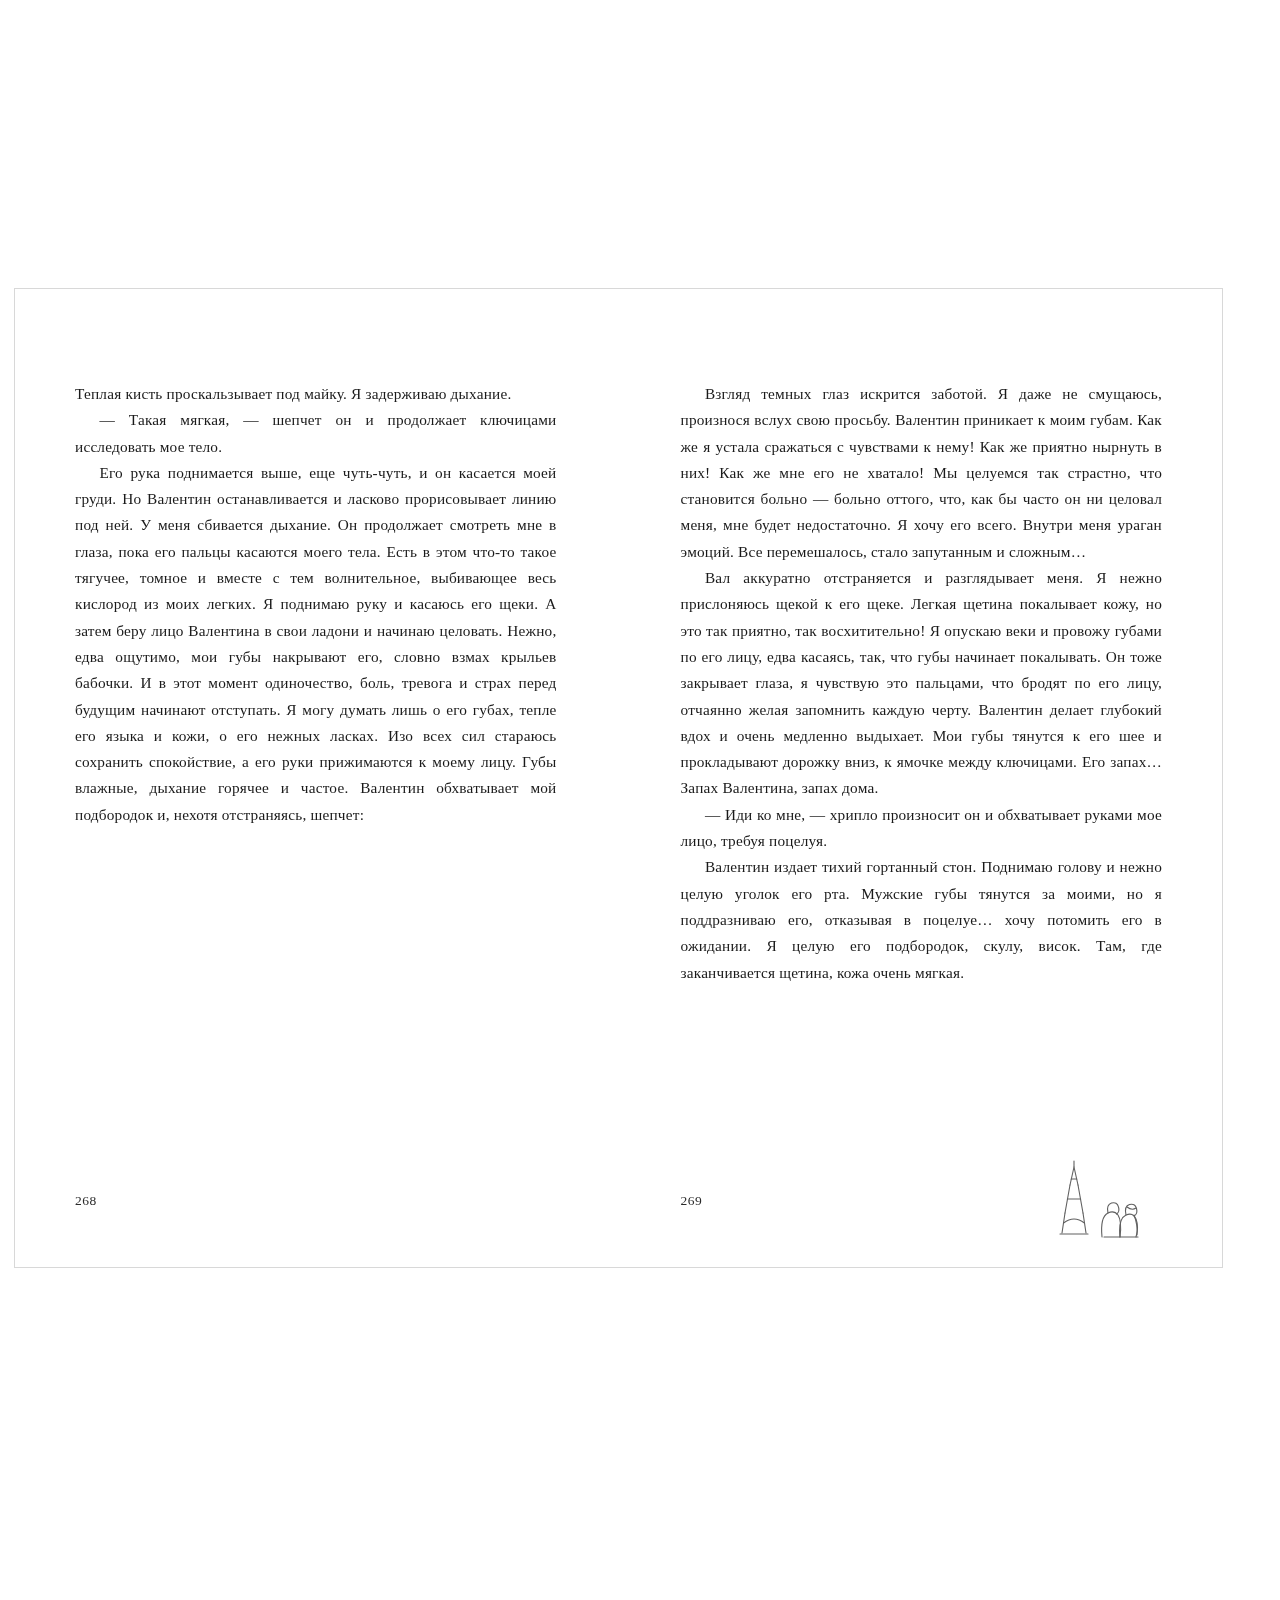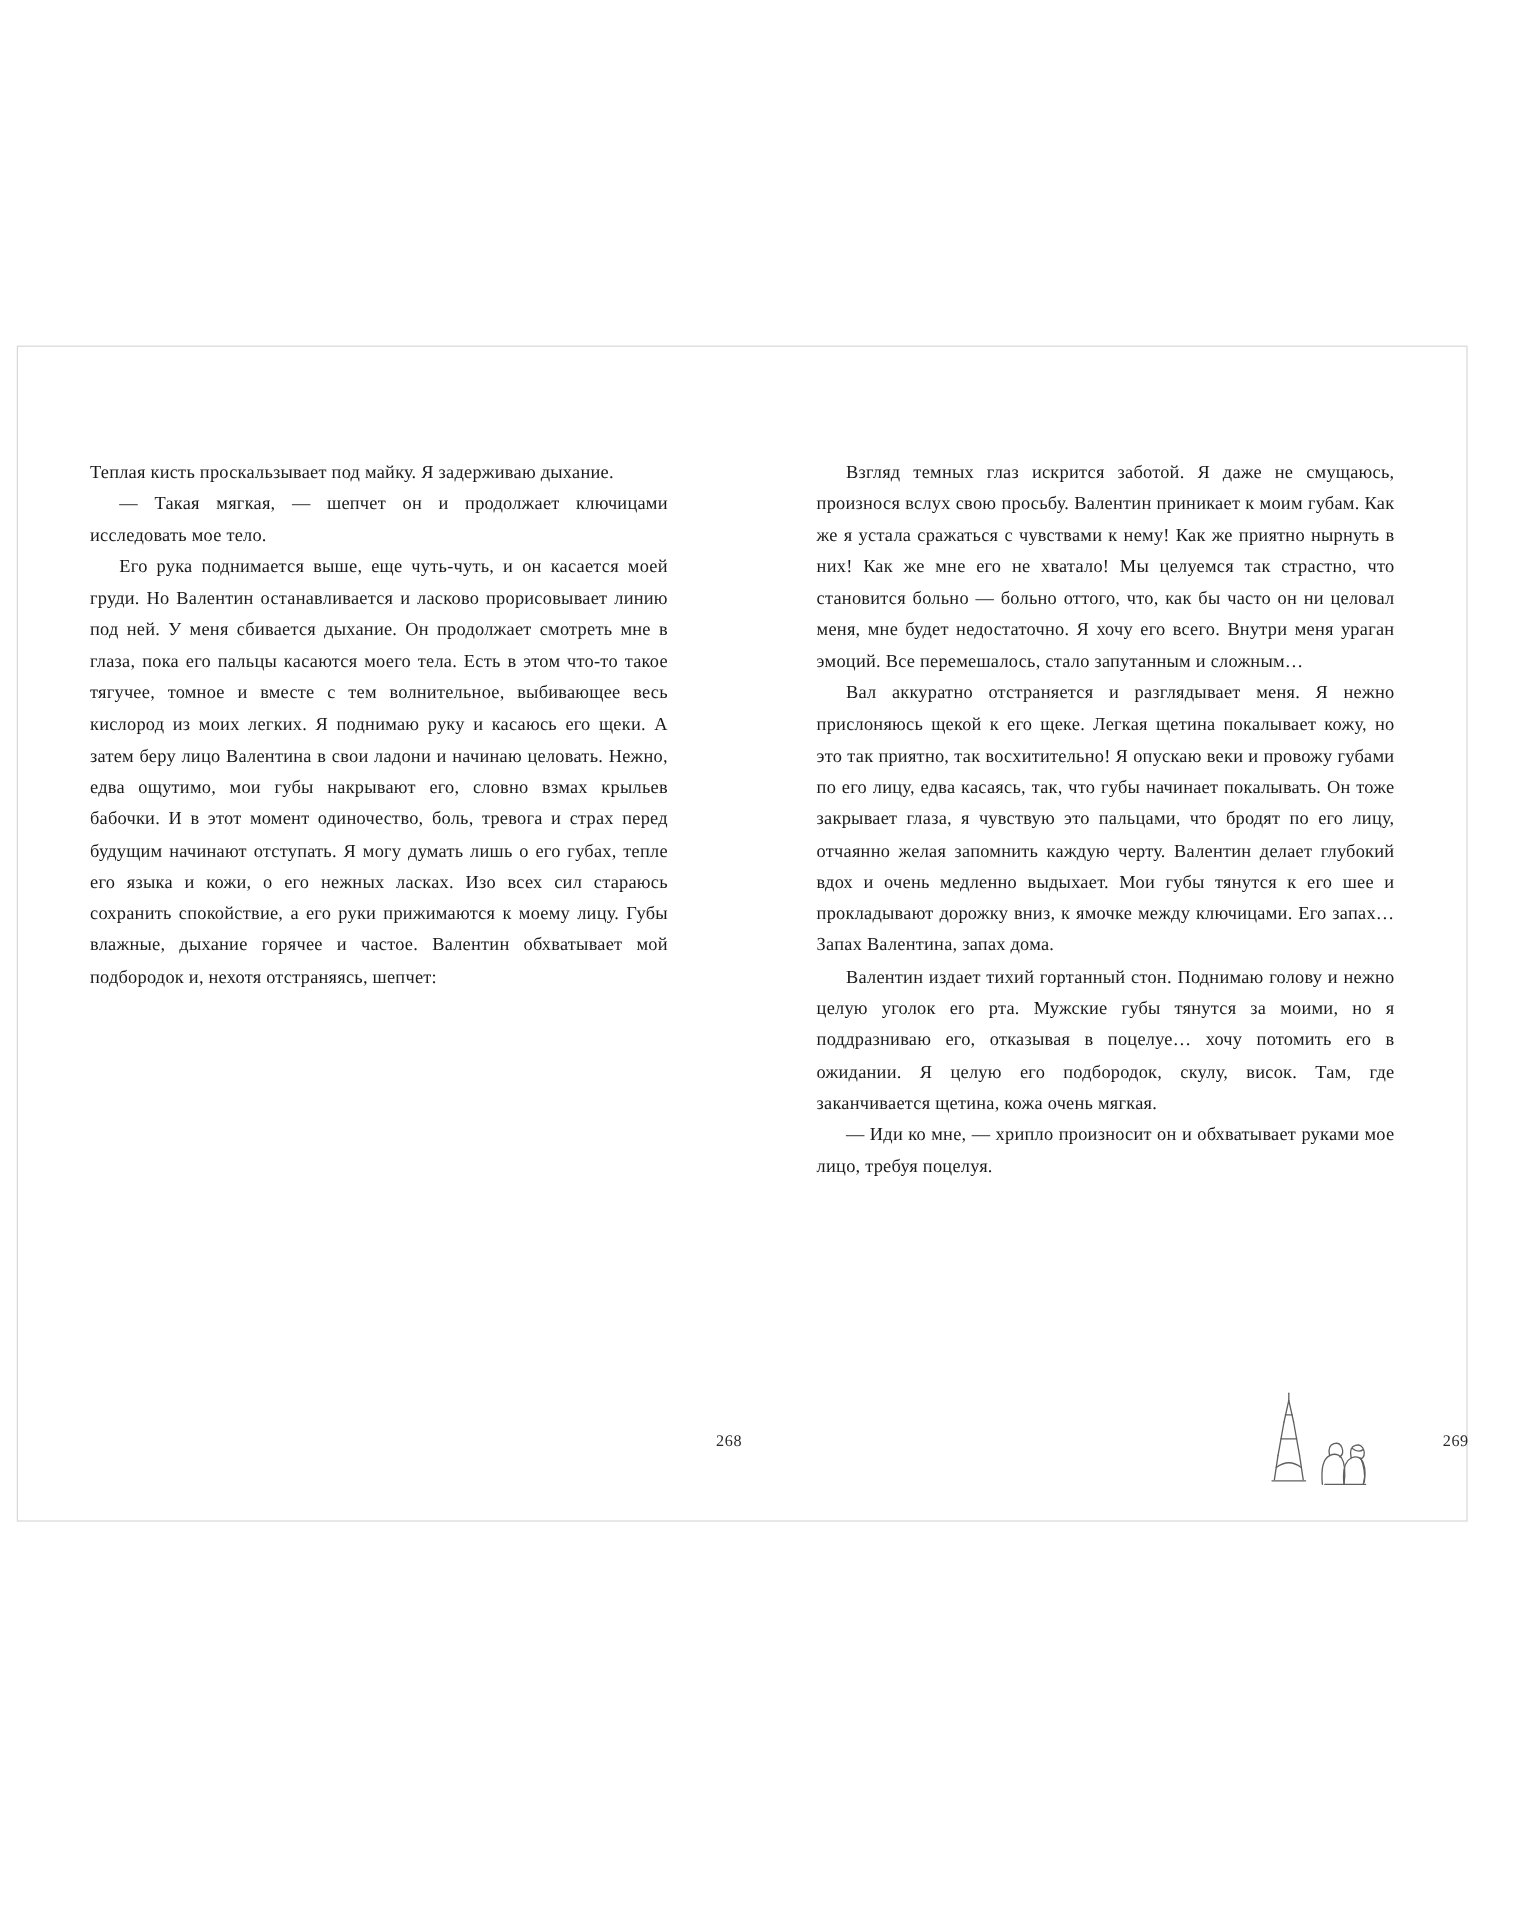--- a/index.html
+++ b/index.html
@@ -63,21 +63,21 @@
   }
   .page-body p.noindent {
     text-indent: 0;
   }
 
   .folio {
     position: absolute;
     bottom: 58px;
     width: 100%;
     left: 0;
-    text-align: right;
+    text-align: left;
     font-size: 13.5px;
     color: #2a2a2a;
     letter-spacing: 0.5px;
   }
   .page-left .folio { padding-right: 62px; }
   .page-right .folio { padding-left: 62px; }
 
   .vignette {
     position: absolute;
     right: 18px;
@@ -100,22 +100,22 @@
         <p>— Такая мягкая, — шепчет он и продолжает ключицами исследовать мое тело.</p>
         <p>Его рука поднимается выше, еще чуть-чуть, и он касается моей груди. Но Валентин останавливается и ласково прорисовывает линию под ней. У меня сбивается дыхание. Он продолжает смотреть мне в глаза, пока его пальцы касаются моего тела. Есть в этом что-то такое тягучее, томное и вместе с тем волнительное, выбивающее весь кислород из моих легких. Я поднимаю руку и касаюсь его щеки. А затем беру лицо Валентина в свои ладони и начинаю целовать. Нежно, едва ощутимо, мои губы накрывают его, словно взмах крыльев бабочки. И в этот момент одиночество, боль, тревога и страх перед будущим начинают отступать. Я могу думать лишь о его губах, тепле его языка и кожи, о его нежных ласках. Изо всех сил стараюсь сохранить спокойствие, а его руки прижимаются к моему лицу. Губы влажные, дыхание горячее и частое. Валентин обхватывает мой подбородок и, нехотя отстраняясь, шепчет:</p>
       </div>
       <div class="folio">268</div>
     </div>
 
     <div class="page page-right">
       <div class="page-body">
         <p>Взгляд темных глаз искрится заботой. Я даже не смущаюсь, произнося вслух свою просьбу. Валентин приникает к моим губам. Как же я устала сражаться с чувствами к нему! Как же приятно нырнуть в них! Как же мне его не хватало! Мы целуемся так страстно, что становится больно — больно оттого, что, как бы часто он ни целовал меня, мне будет недостаточно. Я хочу его всего. Внутри меня ураган эмоций. Все перемешалось, стало запутанным и сложным…</p>
         <p>Вал аккуратно отстраняется и разглядывает меня. Я нежно прислоняюсь щекой к его щеке. Легкая щетина покалывает кожу, но это так приятно, так восхитительно! Я опускаю веки и провожу губами по его лицу, едва касаясь, так, что губы начинает покалывать. Он тоже закрывает глаза, я чувствую это пальцами, что бродят по его лицу, отчаянно желая запомнить каждую черту. Валентин делает глубокий вдох и очень медленно выдыхает. Мои губы тянутся к его шее и прокладывают дорожку вниз, к ямочке между ключицами. Его запах… Запах Валентина, запах дома.</p>
+        <p>— Иди ко мне, — хрипло произносит он и обхватывает руками мое лицо, требуя поцелуя.</p>
         <p>Валентин издает тихий гортанный стон. Поднимаю голову и нежно целую уголок его рта. Мужские губы тянутся за моими, но я поддразниваю его, отказывая в поцелуе… хочу потомить его в ожидании. Я целую его подбородок, скулу, висок. Там, где заканчивается щетина, кожа очень мягкая.</p>
-        <p>— Иди ко мне, — хрипло произносит он и обхватывает руками мое лицо, требуя поцелуя.</p>
       </div>
       <div class="folio">269</div>
 
       <div class="vignette">
         <svg viewBox="0 0 96 92" xmlns="http://www.w3.org/2000/svg" fill="none" stroke="#444" stroke-width="1.1" stroke-linecap="round" stroke-linejoin="round">
 
           <path d="M26 6 L26 12"></path>
           <path d="M26 12 L22 30 M26 12 L30 30"></path>
           <path d="M23.2 24 L28.8 24"></path>
           <path d="M22 30 L17 58 M30 30 L35 58"></path>

